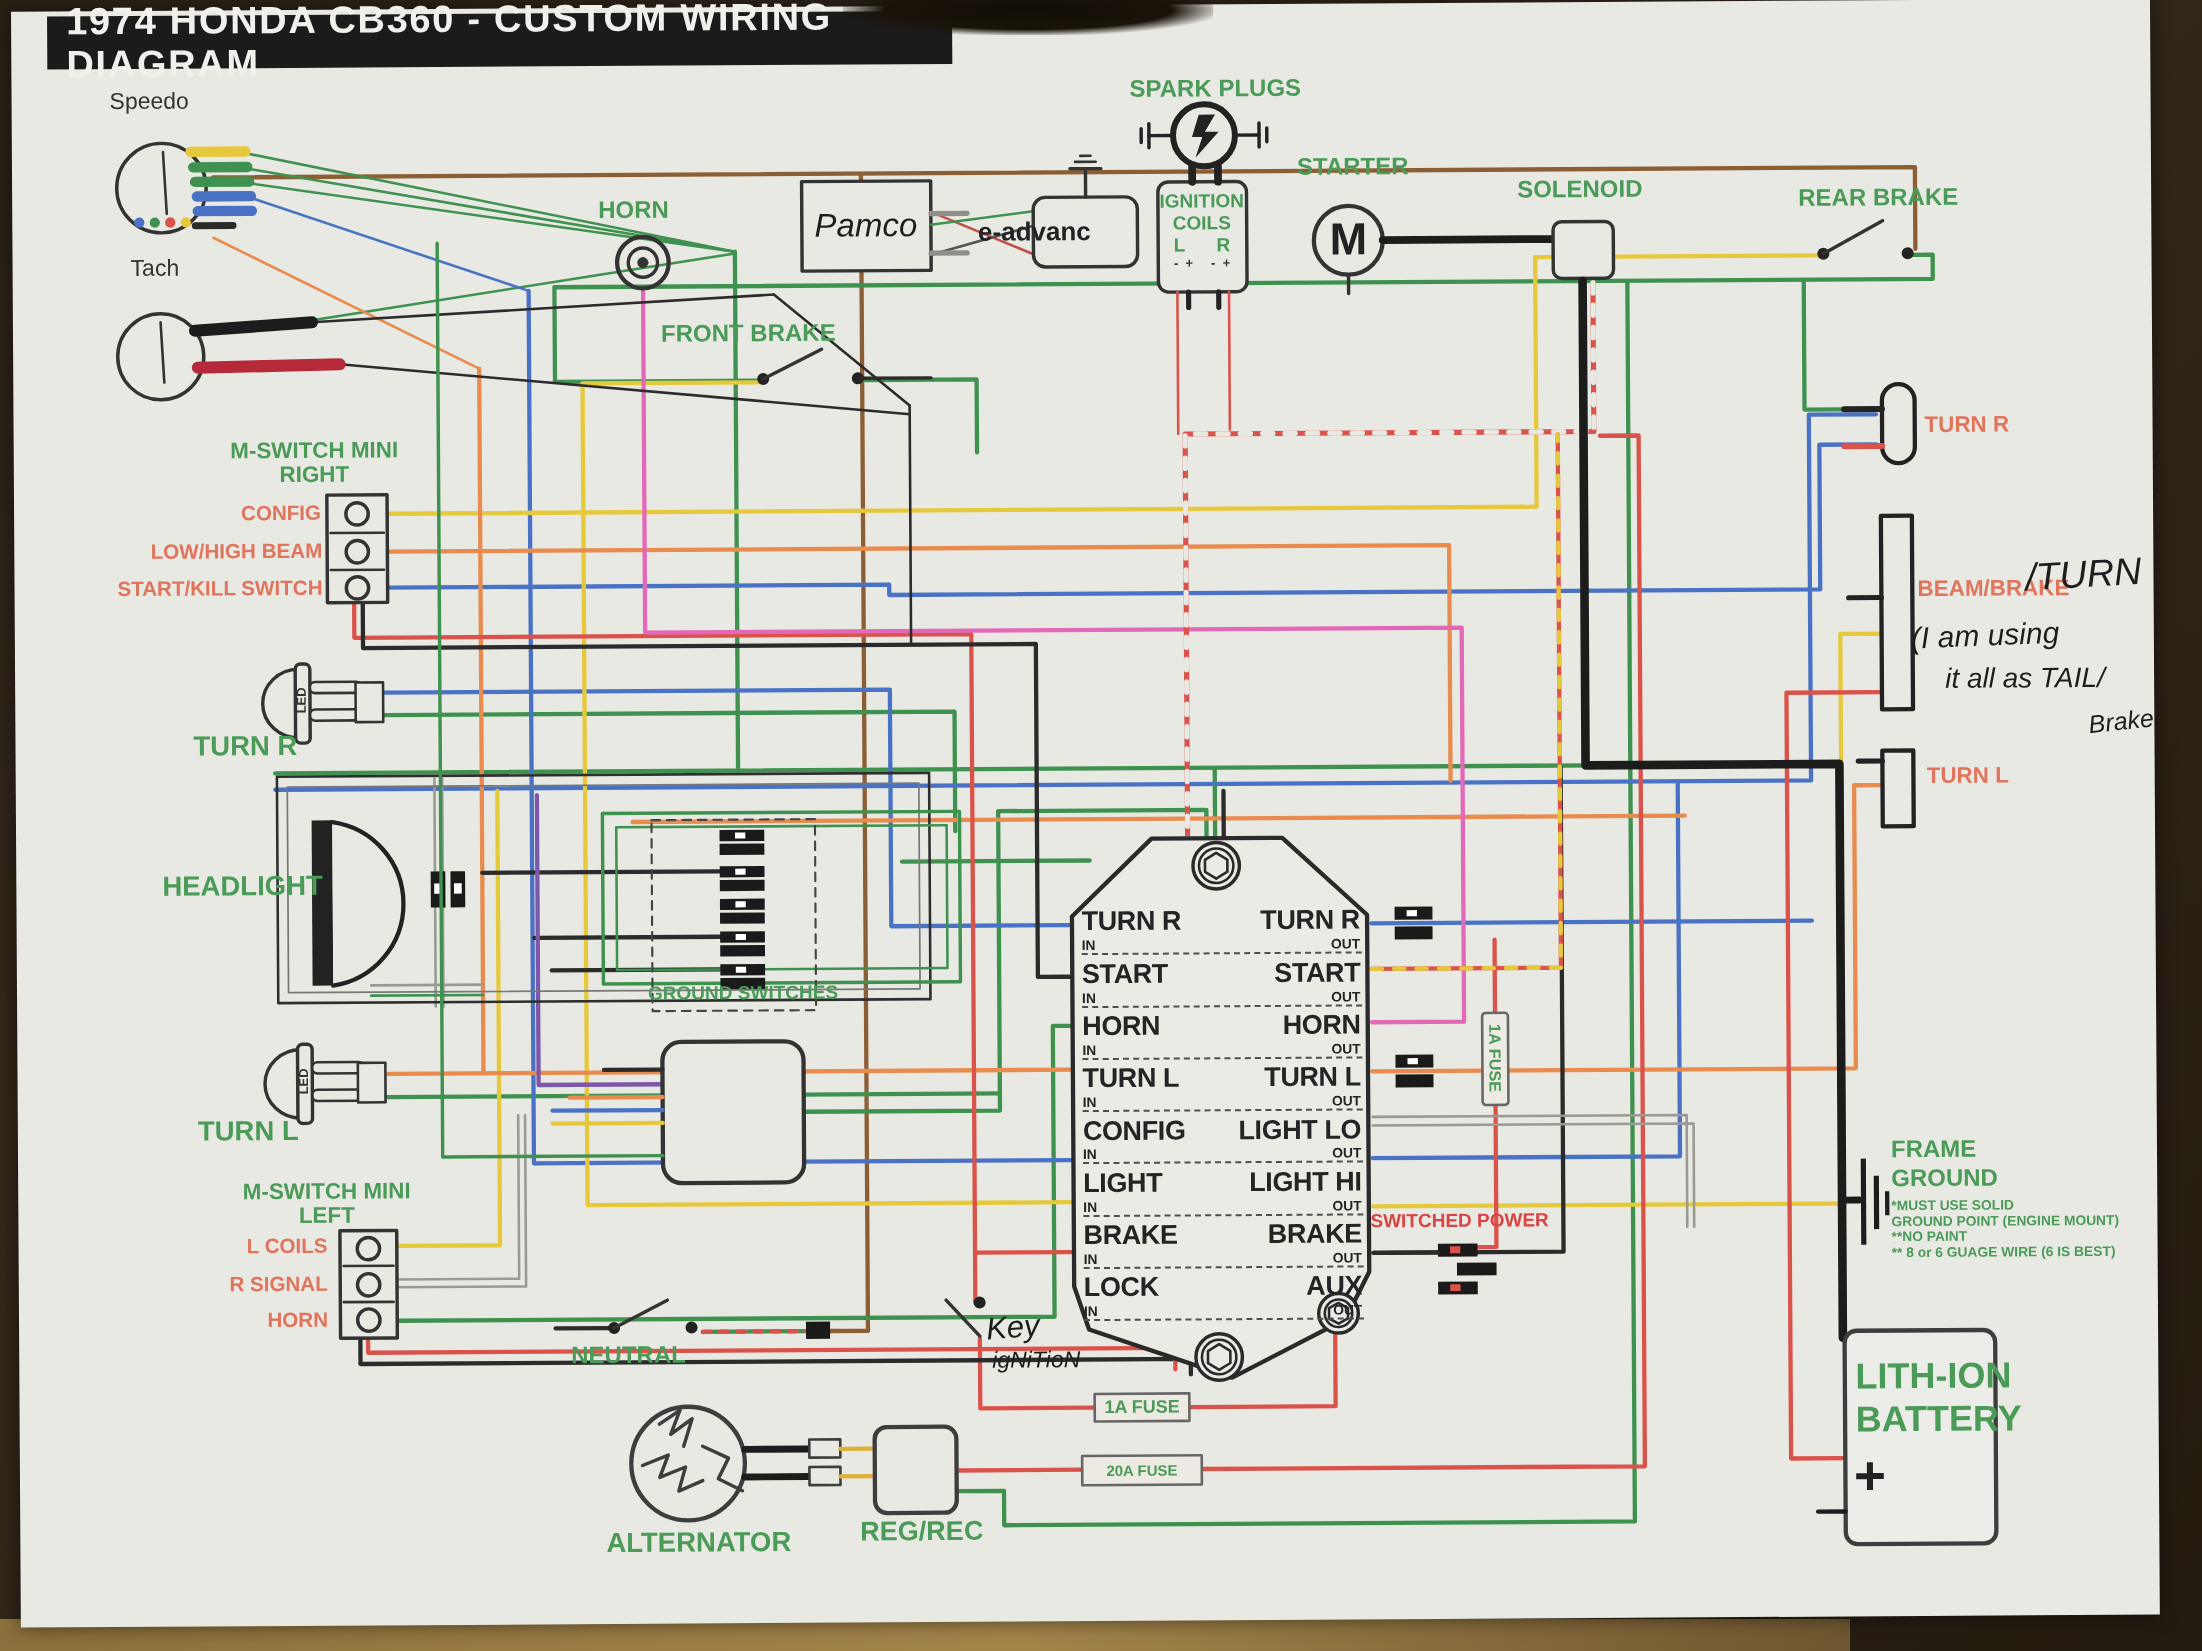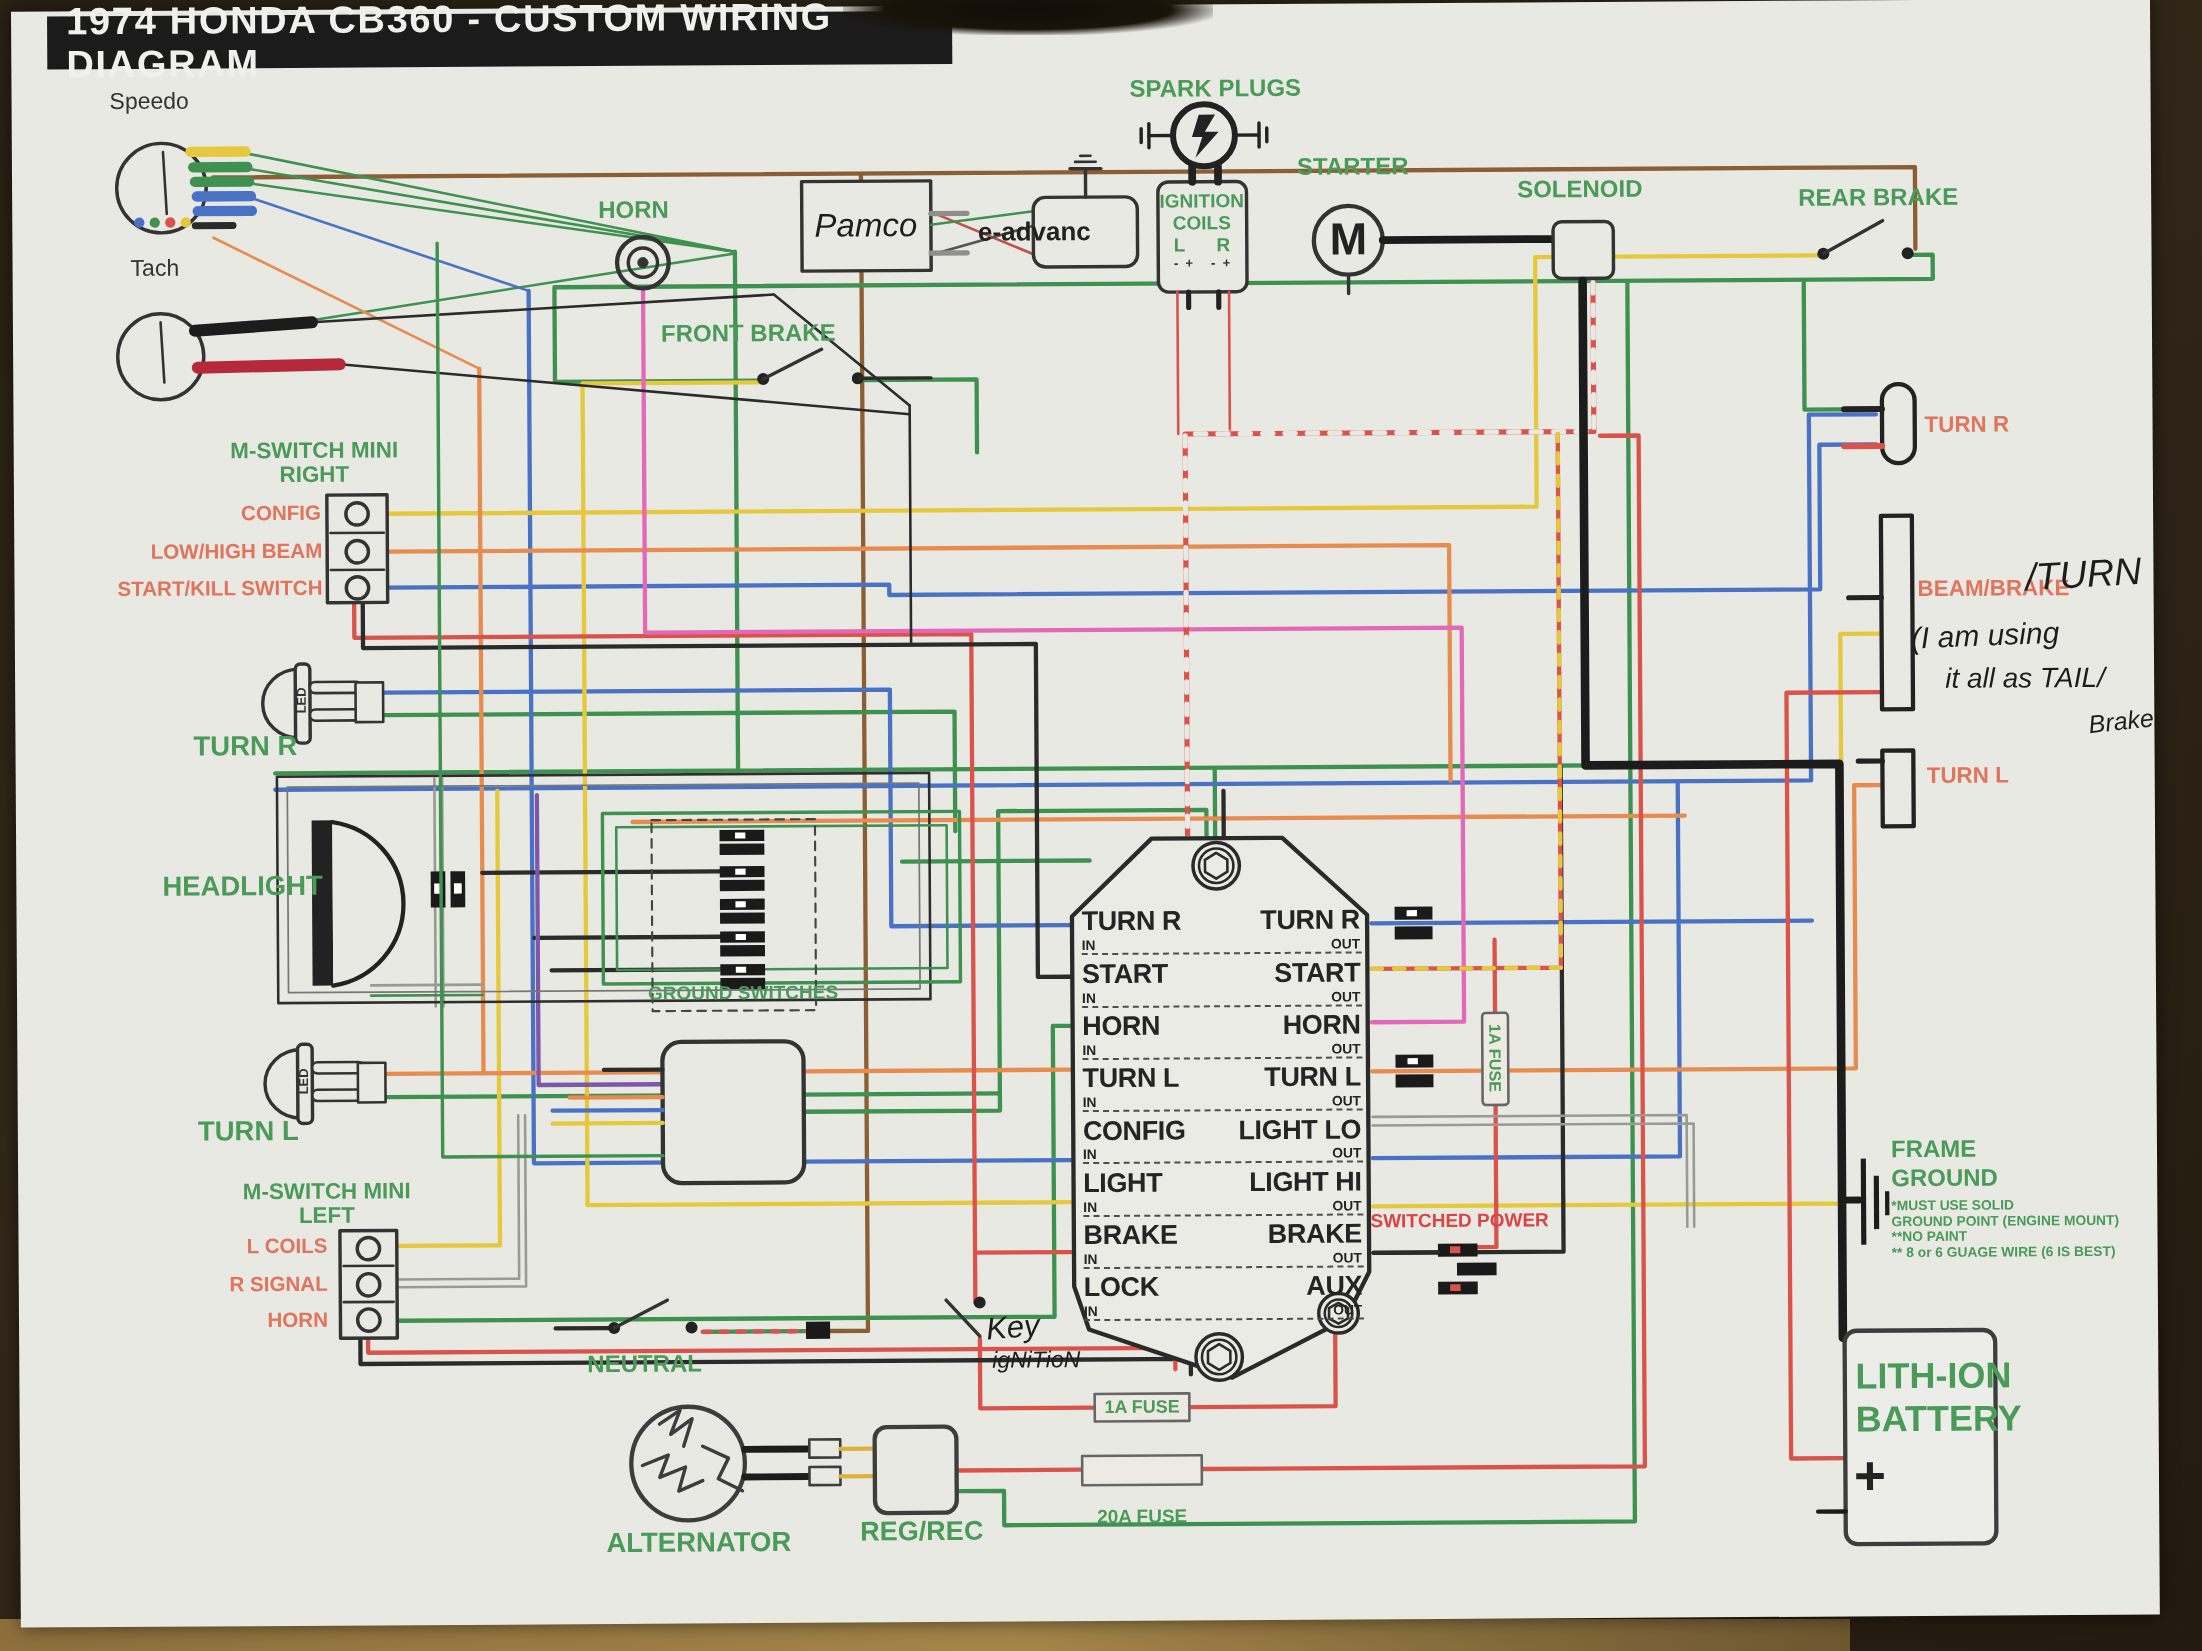--- a/index.html
+++ b/index.html
@@ -447,21 +447,21 @@
     <div class="lbl g g28" style="left:196px;top:1112px;font-size:27.5px;">TURN L</div>
 
     <div class="lbl g g26 ctr" style="left:232px;top:1175px;width:185px;">
       <div>M-SWITCH MINI</div>
       <div>LEFT</div>
     </div>
     <div class="lbl o o24 ra" style="left:170px;top:1230px;width:155px;">L COILS</div>
     <div class="lbl o o24 ra" style="left:170px;top:1268px;width:155px;">R SIGNAL</div>
     <div class="lbl o o24 ra" style="left:170px;top:1304px;width:155px;">HORN</div>
 
-    <div class="lbl g g28" style="left:584px;top:1339px;margin-top:9px;">NEUTRAL</div>
+    <div class="lbl g g28" style="left:568px;top:1339px;">NEUTRAL</div>
     <div class="lbl g g28" style="left:602px;top:1526px;font-size:27.5px;">ALTERNATOR</div>
     <div class="lbl g g28" style="left:856px;top:1516px;font-size:27px;">REG/REC</div>
 
     <div class="lbl g g22 ctr" style="left:647px;top:981px;width:172px;">GROUND SWITCHES</div>
 
     <div class="lbl hand" style="left:805px;top:180px;width:129px;height:89px;display:flex;align-items:center;justify-content:center;font-size:33px;">Pamco</div>
     <div class="lbl k30" style="left:986px;top:197px;width:104px;height:70px;display:flex;align-items:center;justify-content:center;">e-advanc</div>
 
     <div class="lbl coils" style="left:1163px;top:191px;width:85px;">
       <div>IGNITION</div>
@@ -549,21 +549,21 @@
         <div class="mcell r">
             <span class="nm">AUX</span>
             <span class="sfx">OUT</span>
           </div>
       </div>
     </div>
 
     <div class="lbl r22" style="left:1368px;top:1213px;">SWITCHED POWER</div>
     <div class="lbl fusetxt vert" style="left:1454px;top:1051px;width:79px;height:19px;font-size:16.3px;">1A FUSE</div>
     <div class="lbl fusetxt" style="left:1091px;top:1394px;width:95px;height:27.5px;font-size:18px;">1A FUSE</div>
-    <div class="lbl fusetxt" style="left:1078px;top:1502px;width:120px;height:29px;font-size:19px;">20A FUSE</div>
+    <div class="lbl fusetxt" style="left:1078px;top:1456px;width:120px;height:29px;font-size:15px;">20A FUSE</div>
 
     <div class="lbl hand" style="left:983px;top:1311px;font-size:31px;transform:rotate(-4deg);">Key</div>
     <div class="lbl hand" style="left:989px;top:1347px;font-size:23px;">igNiTioN</div>
 
     <div class="lbl o o26" style="left:1927px;top:418px;">TURN R</div>
     <div class="lbl o o26" style="left:1919px;top:582px;">BEAM/BRAKE</div>
     <div class="lbl o o26" style="left:1927px;top:769px;">TURN L</div>
 
     <div class="lbl hand" style="left:2027px;top:561px;font-size:38px;transform:rotate(-3deg);">/TURN</div>
     <div class="lbl hand" style="left:1912px;top:625px;font-size:30px;transform:rotate(-2deg);">(I am using</div>

